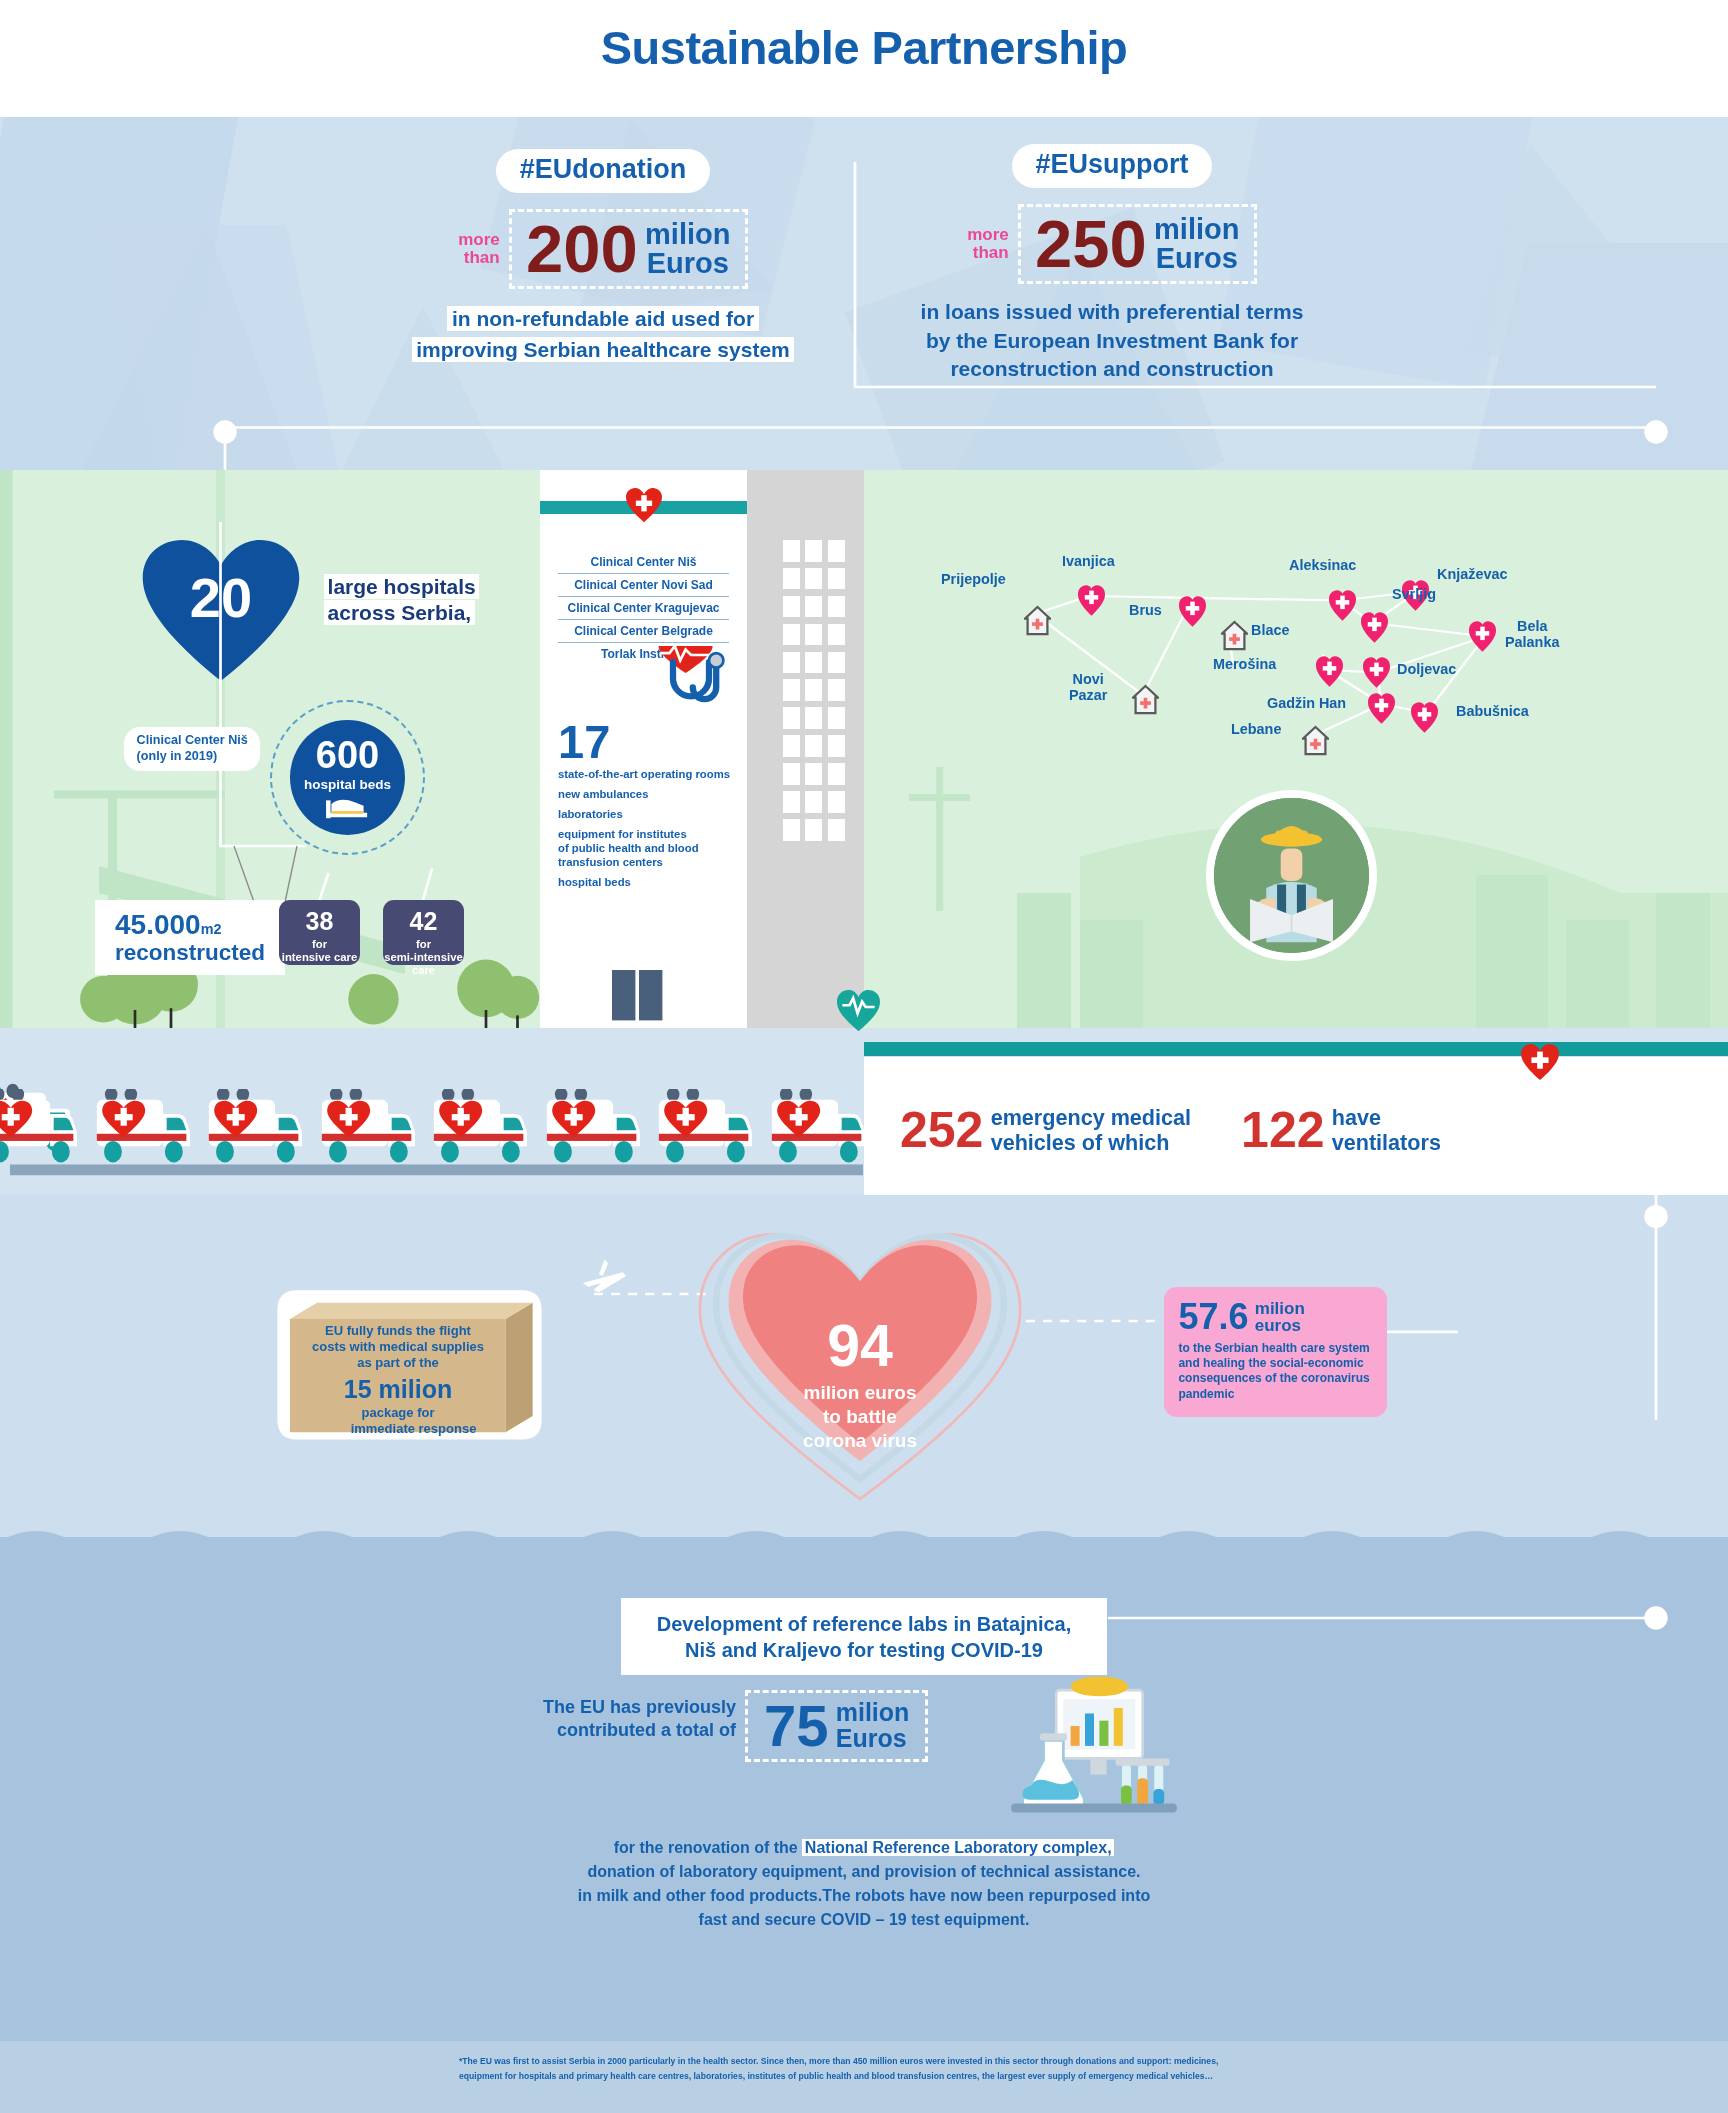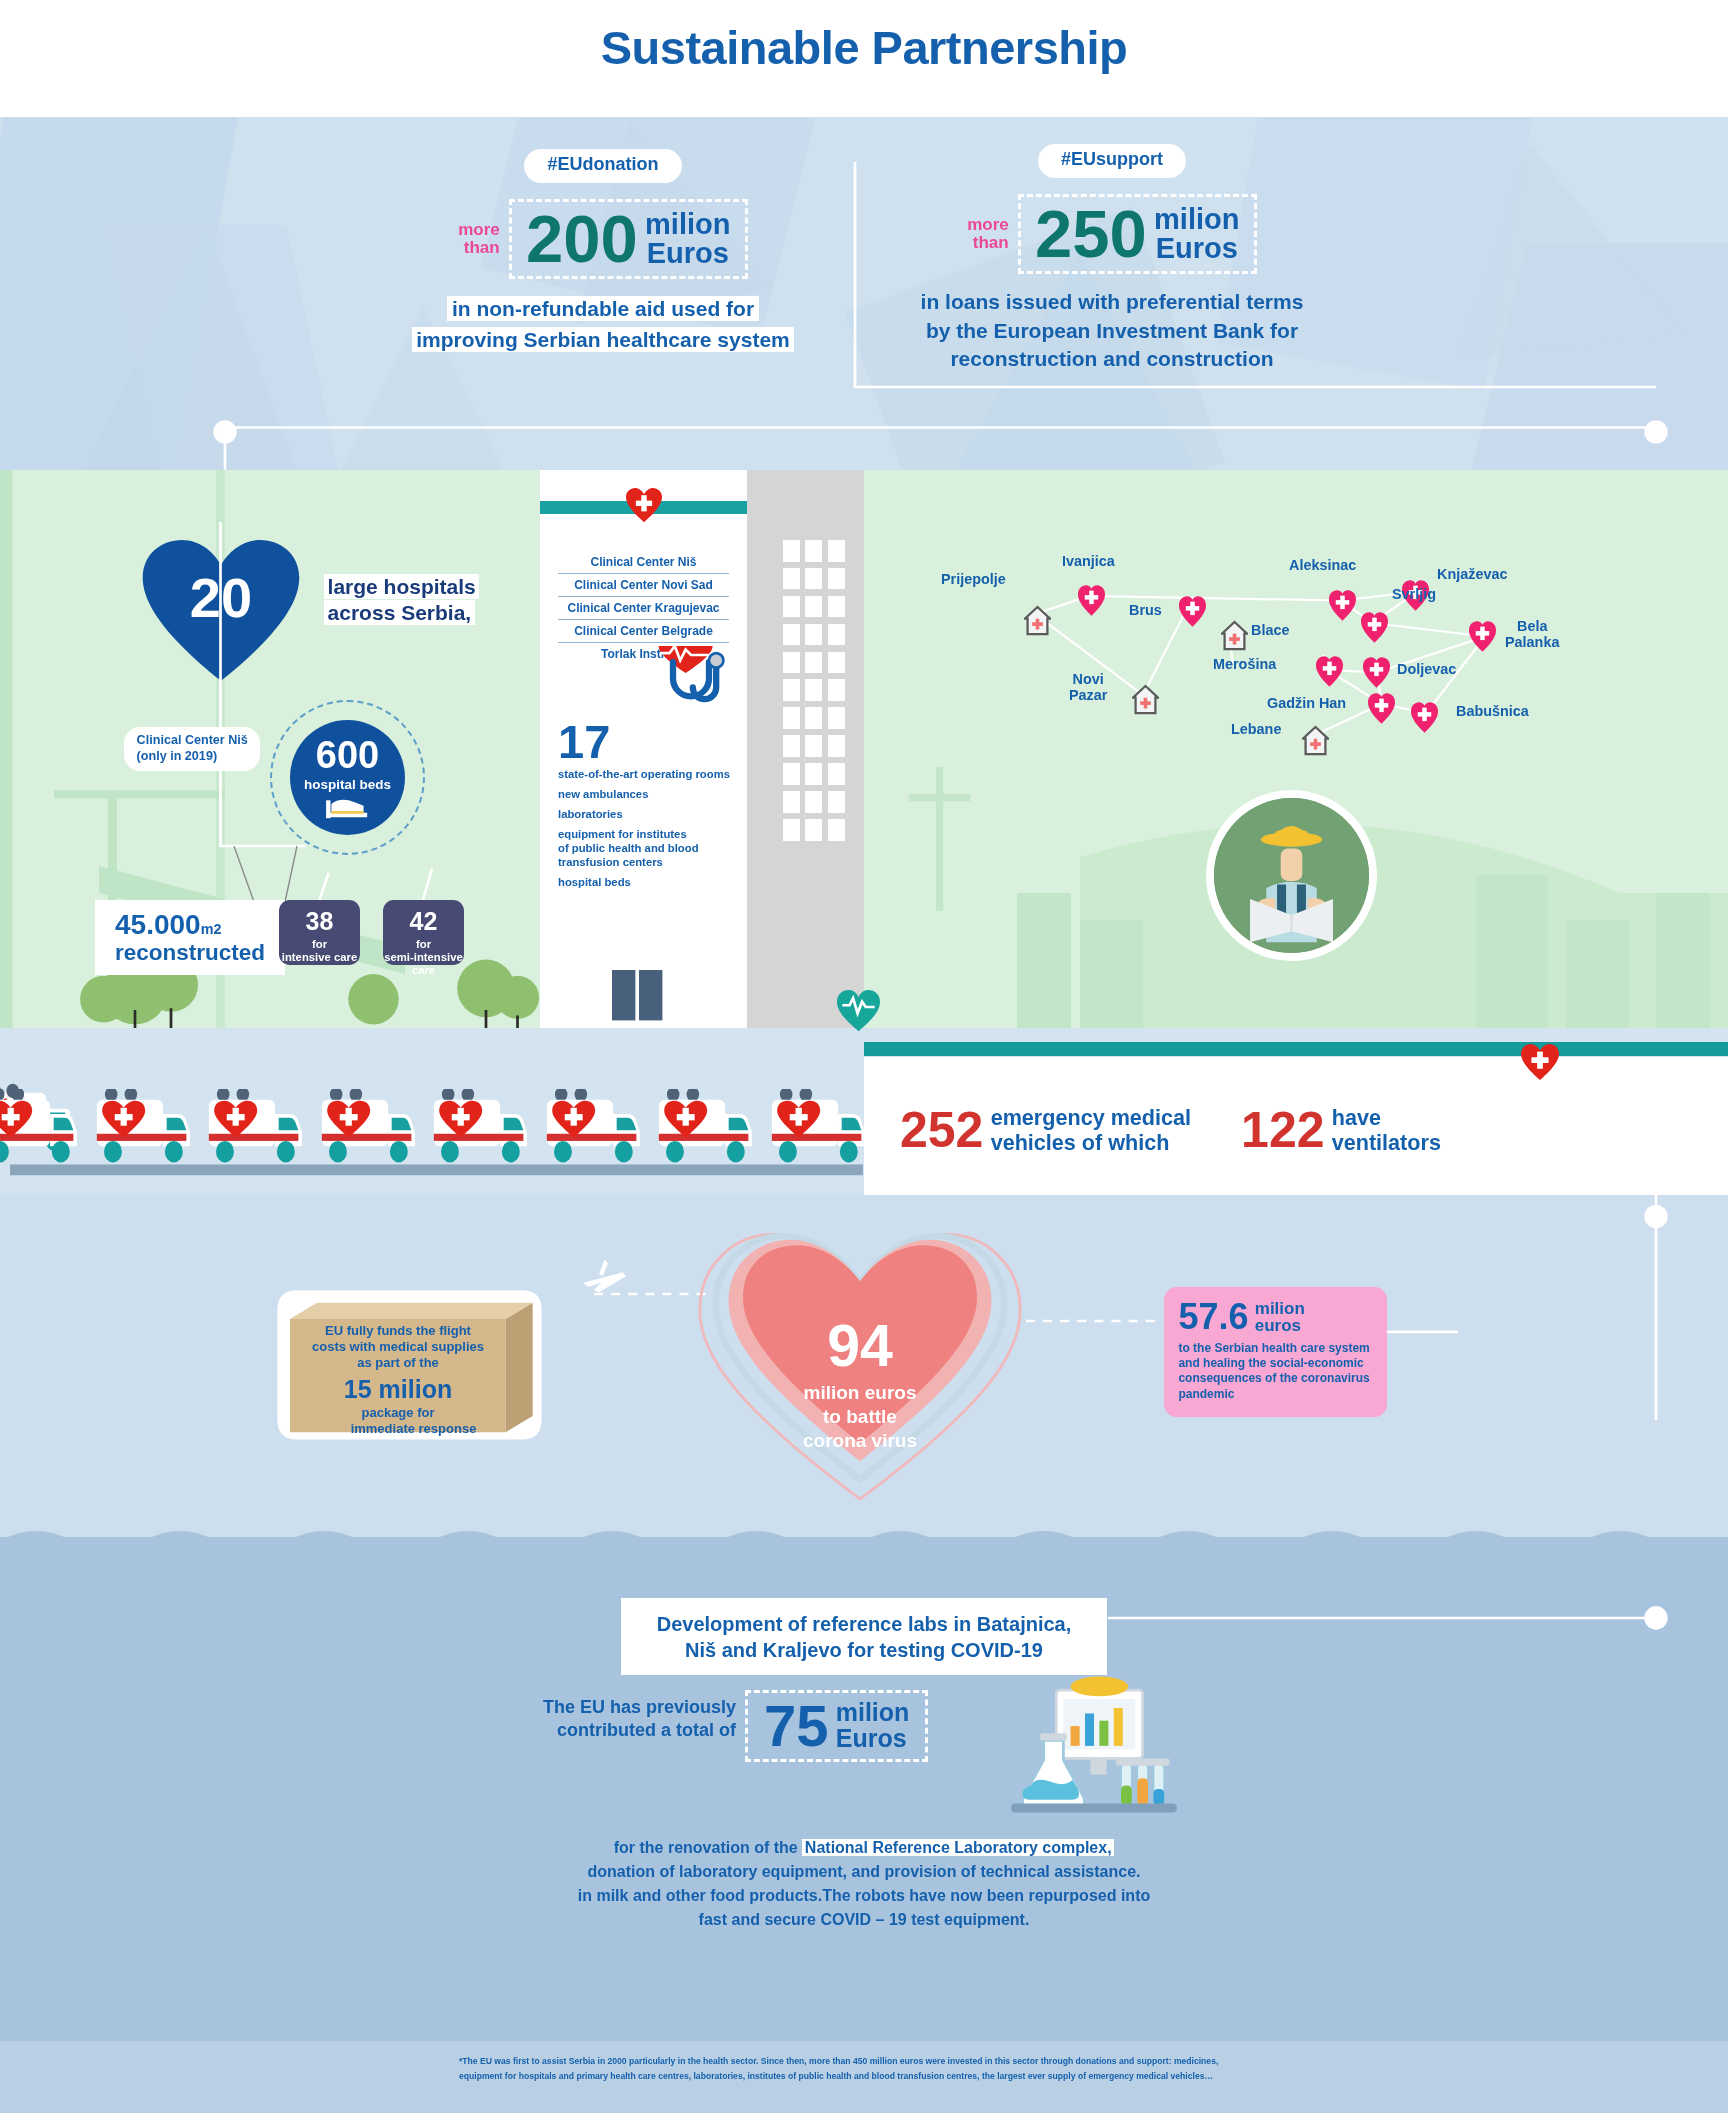--- a/index.html
+++ b/index.html
@@ -32,29 +32,29 @@
   .arrow-bg { position: absolute; opacity: .55; }
   .abg1 { left: -27px; top: -18px; width: 234px; height: 387px; background:#bed5e9; transform: skewX(-10deg); }
   .abg2 { left: 135px; top: 108px; width: 180px; height: 270px; background:#c6dbec; transform: skewX(12deg); }
   .abg3 { left: 504px; top: -36px; width: 288px; height: 225px; background:#c4d9eb; transform: rotate(14deg); }
   .abg4 { left: 882px; top: 135px; width: 306px; height: 270px; background:#c3d8ea; transform: rotate(-20deg); }
   .abg5 { left: 1242px; top: -45px; width: 270px; height: 297px; background:#c6dbec; transform: rotate(10deg); }
   .abg6 { left: 1494px; top: 126px; width: 270px; height: 270px; background:#c2d7ea; transform: skewX(-14deg); }
 
   .chip {
     background:#ffffff; border-radius: 27px;
-    font-size: 18px; font-weight: bold; color:#1560ad;
+    font-size: 27px; font-weight: bold; color:#1560ad;
     padding: 5.4px 23.4px 7.2px 23.4px; display:inline-block;
   }
   .dashbox {
     border: 3.6px dashed #ffffff;
     display: inline-flex; align-items: center;
     padding: 5.4px 14.4px;
   }
-  .bignum { font-size: 67px; font-weight: bold; color:#0f766e; line-height: .95; }
+  .bignum { font-size: 67px; font-weight: bold; color:#7f1d1d; line-height: .95; }
   .unit { font-size: 29px; font-weight: bold; color:#1560ad; line-height: 1.0; margin-left: 7.2px; }
   .morethan { font-size: 17px; font-weight: bold; color:#ec4899; line-height:1.05; text-align:right; }
   .cap-hl {
     font-size: 21px; font-weight: bold; color:#1560ad; line-height: 1.35;
   }
   .cap-hl span { background:#ffffff; padding: 0.9px 4.5px; }
 
   .block-left { position:absolute; left: 387px; top: 149px; width: 432px; text-align:center; }
   .block-right{ position:absolute; left: 878px; top: 144px; width: 468px; text-align:center; }
 

